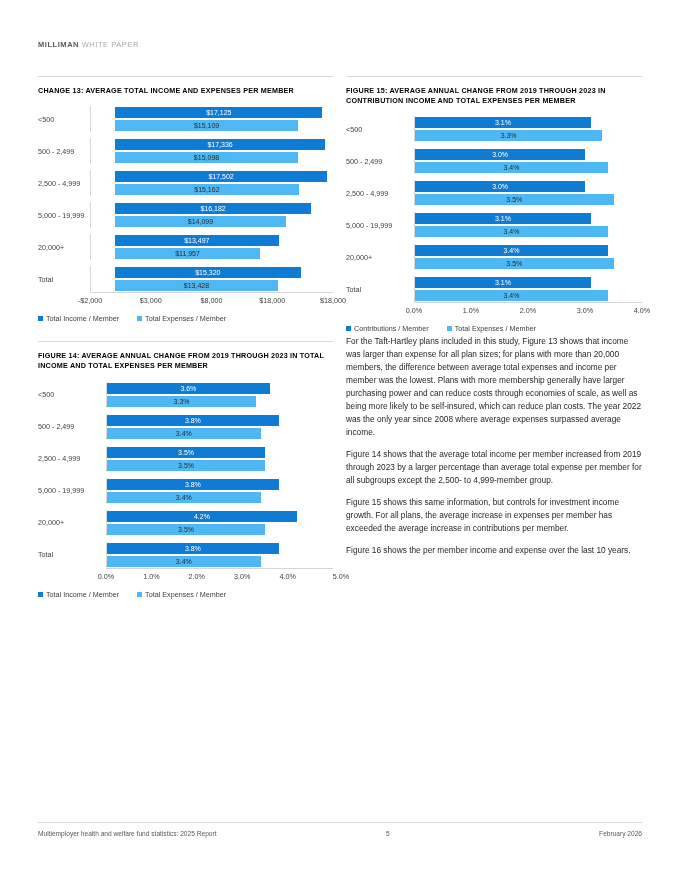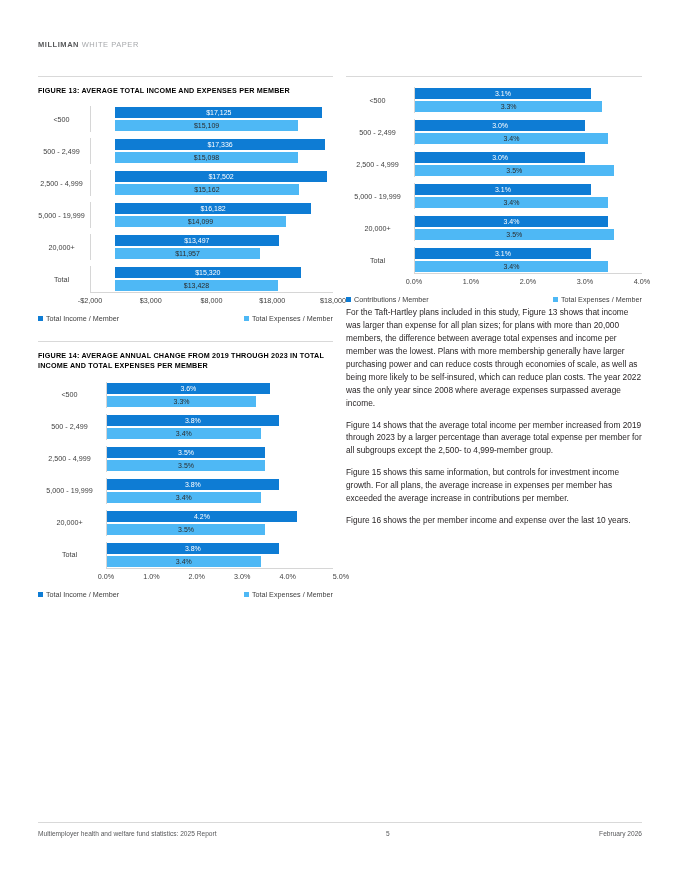--- a/index.html
+++ b/index.html
@@ -25,21 +25,21 @@
   .fig-title {
     font-size: 7.2px; font-weight: 700; line-height: 1.42;
     color: #000; letter-spacing: .2px; margin-top: 9px;
   }
 
   
   .chart { margin-top: 10px; }
   .plot { position: relative; }
   .grp { display: flex; align-items: center; }
   .cat-label {
-    font-size: 7.2px; color: #404040; text-align: center;
+    font-size: 7.2px; color: #404040; text-align: left;
     padding-right: 5px; flex: 0 0 auto; white-space: nowrap;
   }
   .bars { position: relative; flex: 1 1 auto; border-left: 1px solid #d6d6d6; }
   .bar-row { position: relative; height: 13px; }
   .bar {
     position: absolute; left: 0; top: 1px; height: 11px;
     display: flex; align-items: center; justify-content: center;
   }
   .bar.dark { background: #0e7cd4; }
   .bar.light { background: #4eb8f5; }
@@ -51,21 +51,21 @@
   .grp-gap { height: 6px; }
 
   .axis { position: relative; height: 14px; }
   .axis .tick {
     position: absolute; top: 3px; font-size: 7.2px; color: #404040;
     transform: translateX(-50%); white-space: nowrap;
   }
   .axis-line { border-top: 1px solid #d6d6d6; }
 
   .legend {
-    display: flex; justify-content: space-between; gap: 18px;
+    display: flex; justify-content: flex-start; gap: 18px;
     margin-top: 8px; font-size: 7.2px; color: #404040;
   }
   .legend .item { display: flex; align-items: center; gap: 3px; }
   .swatch { width: 5px; height: 5px; display: inline-block; }
   .swatch.dark { background: #0e7cd4; }
   .swatch.light { background: #4eb8f5; }
 
   
   .body-copy { margin-top: 2px; }
   .body-copy p {
@@ -90,21 +90,21 @@
 <div class="page">
 
   <div class="header">
     <span class="hdr-brand">MILLIMAN</span>
     <span class="hdr-sub">WHITE PAPER</span>
   </div>
 
   <div class="col-left">
 
     <div class="rule"></div>
-    <div class="fig-title">FIGURE 13: AVERAGE TOTAL INCOME AND EXPENSES PER MEMBER</div>
+    <div class="fig-title">CHANGE 13: AVERAGE TOTAL INCOME AND EXPENSES PER MEMBER</div>
     <div class="chart">
       <div class="plot">
           <div class="grp">
             <div class="cat-label" style="width: 52px;">&lt;500</div>
             <div class="bars">
               <div class="bar-row">
                 <div class="bar dark" style="left: 10%; width: 85.625%;">
                   <span class="bar-val">$17,125</span>
                 </div>
               </div>
@@ -341,20 +341,21 @@
             <span>Total Expenses / Member</span>
           </div>
         </div>
     </div>
 
   </div>
 
   <div class="col-right">
 
     <div class="rule"></div>
+    <div class="fig-title">FIGURE 15: AVERAGE ANNUAL CHANGE FROM 2019 THROUGH 2023 IN CONTRIBUTION INCOME AND TOTAL EXPENSES PER MEMBER</div>
     <div class="chart">
       <div class="plot">
           <div class="grp">
             <div class="cat-label" style="width: 68px;">&lt;500</div>
             <div class="bars">
               <div class="bar-row">
                 <div class="bar dark" style="left: 0%; width: 77.5%;">
                   <span class="bar-val">3.1%</span>
                 </div>
               </div>

